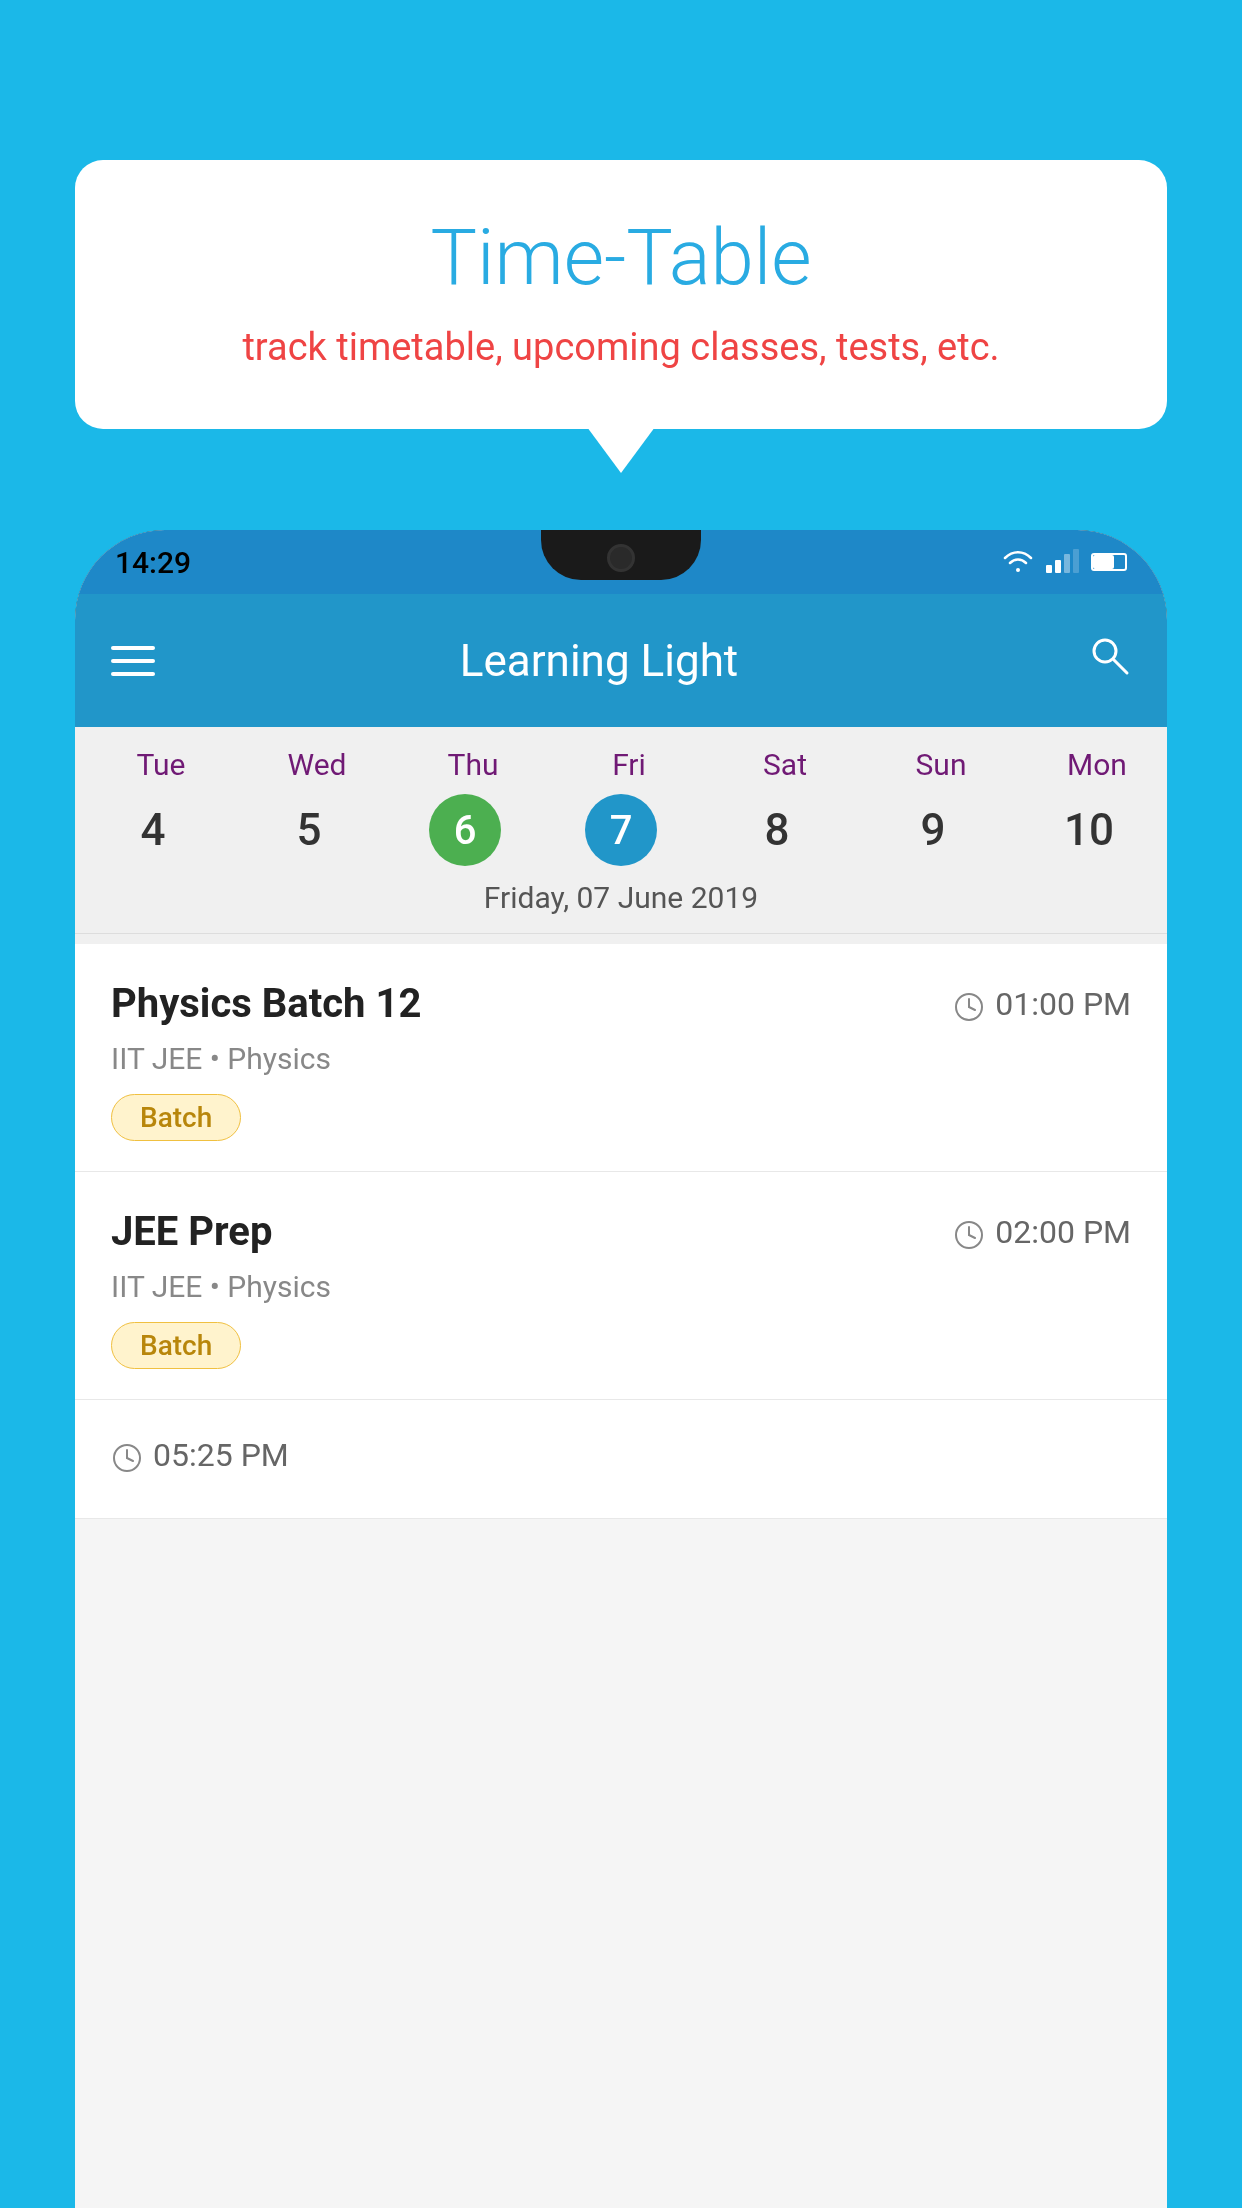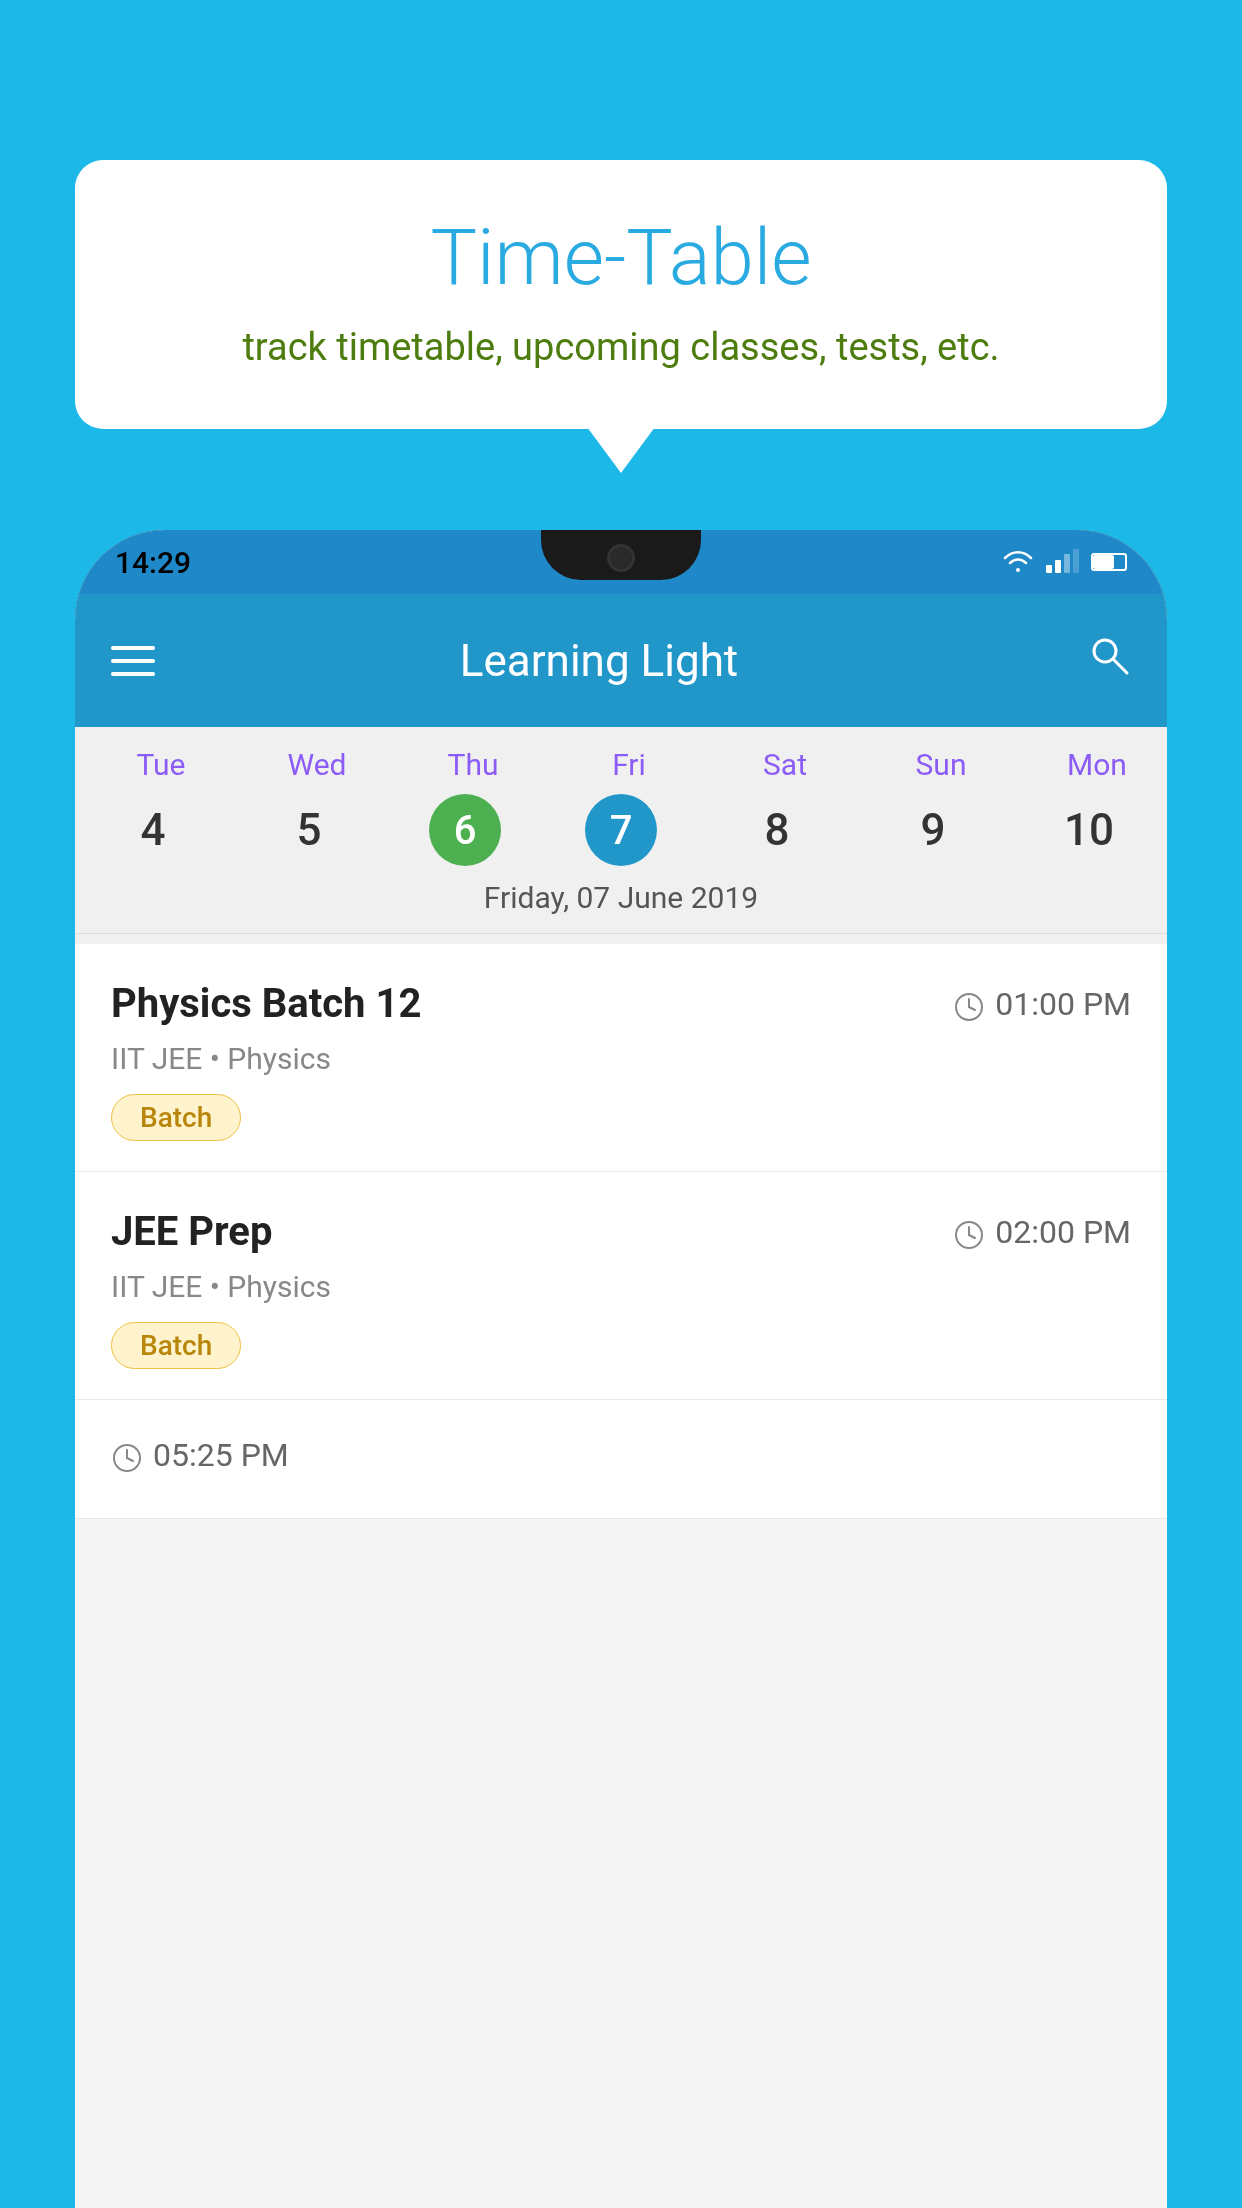--- a/index.html
+++ b/index.html
@@ -42,21 +42,21 @@
     .tooltip-title {
       font-size: 78px;
       font-weight: 300;
       color: #29ABE2;
       line-height: 1.1;
       margin-bottom: 24px;
     }
 
     .tooltip-subtitle {
       font-size: 38px;
-      color: #4d7c0f;
+      color: #ef4444;
       font-weight: 400;
     }
 
     
     .phone-frame {
       position: absolute;
       top: 530px;
       left: 75px;
       right: 75px;
       bottom: 0;
@@ -178,21 +178,21 @@
 
     .day-names {
       display: grid;
       grid-template-columns: repeat(7, 1fr);
       text-align: center;
       margin-bottom: 12px;
     }
 
     .day-name {
       font-size: 30px;
-      color: #8b5cf6;
+      color: #701a75;
       font-weight: 400;
       padding-left: 16px;
     }
 
     .day-numbers {
       display: grid;
       grid-template-columns: repeat(7, 1fr);
       text-align: center;
       align-items: center;
     }

